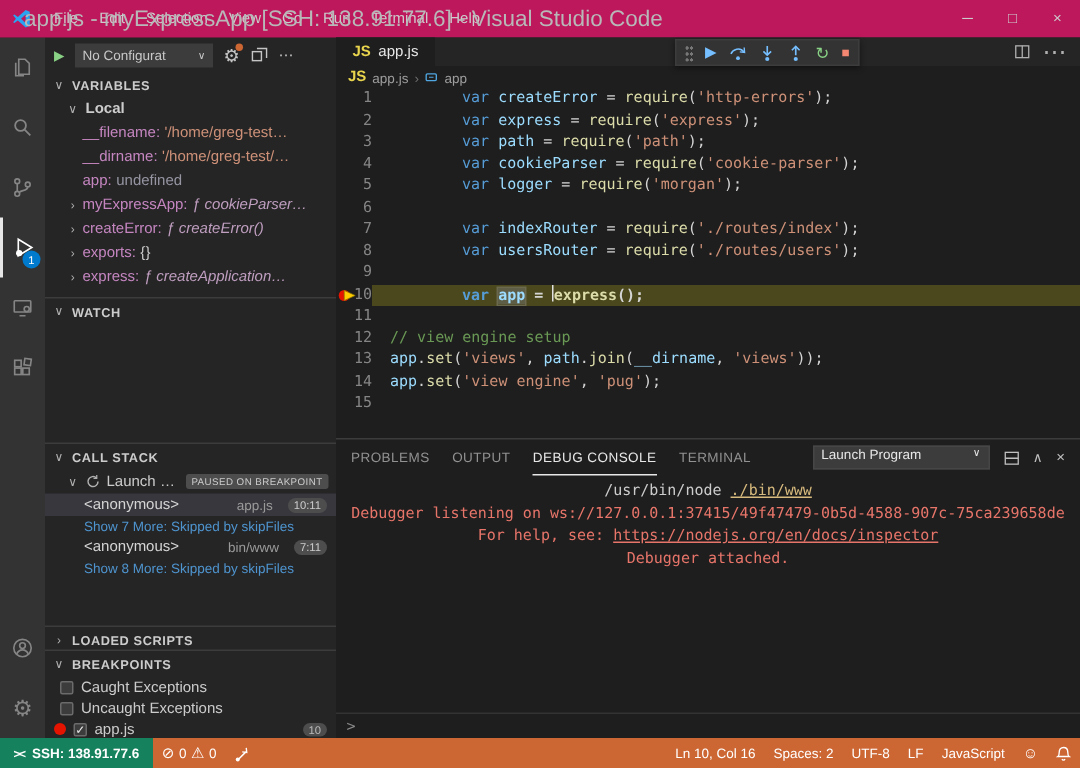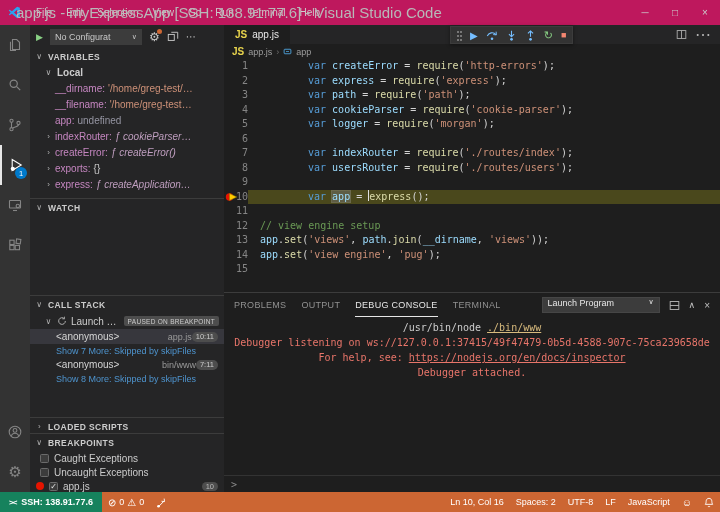--- a/index.html
+++ b/index.html
@@ -44,21 +44,21 @@
   .var-row { height:16px; display:flex; align-items:center; padding-left:26px; white-space:nowrap; }
   .var-row .twisty { margin-left:-12px; margin-right:2px; }
   .var-key { color:#c586c0; }
   .var-val { margin-left:3px; }
   .vt-str { color:#ce9178; } .vt-fn { color:#bf9ebf; font-style:italic; }
   .vt-ud { color:#9595a2; } .vt-p { color:#cccccc; }
 
   .cs-session { height:16px; display:flex; align-items:center; gap:4px; padding-left:14px; }
   .badge-paused { background:#4d4d4d; color:#cccccc; font-size:6.5px; padding:1.5px 4px; border-radius:2px;
     letter-spacing:.3px; margin-left:3px; white-space:nowrap; }
-  .cs-frame { height:15px; display:flex; align-items:center; padding:0 6px 0 26px; gap:0; }
+  .cs-frame { height:15px; display:flex; align-items:center; padding:0 6px 0 26px; gap:10px; }
   .cs-frame.selected { background:#37373d; }
   .cs-name { color:#d4d4d4; flex:1; white-space:nowrap; overflow:hidden; }
   .cs-file { color:#9a9a9a; font-size:9px; }
   .badge-pos { background:#4d4d4d; color:#cccccc; font-size:7.5px; padding:0 4px; border-radius:5px; line-height:10px; }
   .cs-link { height:13px; display:flex; align-items:center; padding-left:26px; color:#4e94ce; font-size:9px; white-space:nowrap; }
   .session-icon { color:#b0b0b0; }
 
   .bp-row { height:14px; display:flex; align-items:center; gap:5px; padding:0 6px 0 10px; }
   .bp-check { width:9px; height:9px; background:#3c3c3c; border:1px solid #6b6b6b; border-radius:1.5px;
     font-size:8px; line-height:7px; color:#e7e7e7; text-align:center; }
@@ -86,21 +86,21 @@
   .dt-stop { color:#f48771; font-size:9px; }
 
   .breadcrumbs { height:15px; display:flex; align-items:center; gap:4px; padding-left:8px; font-size:9px; color:#9d9d9d; flex:none; }
   .crumb-sep { color:#6d6d6d; }
 
   .code { flex:1; font-family:"DejaVu Sans Mono", monospace; font-size:10px; overflow:hidden; }
   .code-line { display:flex; height:14.5px; line-height:14.5px; }
   .ln { width:24px; flex:none; text-align:right; padding-right:0; color:#858585; position:relative; }
   .dbg-marker { position:absolute; left:1px; top:2px; }
   .line-content { flex:1; white-space:pre; padding-left:12px; color:#d4d4d4; }
-  .code-line.current .line-content { background:#4a481c; }
+  .code-line.current .line-content { background:#4a481c;font-weight:bold; }
   .tk-kw { color:#569cd6;margin-left:48px; } .tk-v { color:#9cdcfe; } .tk-fn { color:#dcdcaa; }
   .tk-s { color:#ce9178; } .tk-p { color:#d4d4d4; } .tk-cm { color:#6a9955; }
   .sel { background:rgba(120,120,120,.45); box-shadow:0 0 0 1px rgba(170,170,170,.35); }
   .cursor { display:inline-block; width:1px; height:11px; background:#e0e0e0; vertical-align:-1px; }
 
   
   .panel { height:200px; flex:none; border-top:1px solid #3c3c3c; display:flex; flex-direction:column; background:#1e1e1e; }
   .panel-tabs { height:24px; flex:none; display:flex; align-items:center; gap:15px; padding:0 10px; font-size:9px; }
   .panel-tab { color:#919191; letter-spacing:.3px; height:100%; display:flex; align-items:center; border-bottom:1px solid transparent; }
   .panel-tab.active { color:#e7e7e7; border-bottom:1px solid #e7e7e7; }
@@ -223,36 +223,36 @@
         <span class="twisty">∨</span>
         <span>VARIABLES</span>
       </div>
       <div class="scope-row">
         <span class="twisty">∨</span>
         <span>Local</span>
       </div>
       <div>
           <div class="var-row">
             <span class="twisty"></span>
+            <span class="var-key">__filename:</span>
+            <span class="var-val vt-str">'/home/greg-test…</span>
+          </div>
+          <div class="var-row">
+            <span class="twisty"></span>
             <span class="var-key">__dirname:</span>
             <span class="var-val vt-str">'/home/greg-test/…</span>
-          </div>
-          <div class="var-row">
-            <span class="twisty"></span>
-            <span class="var-key">__filename:</span>
-            <span class="var-val vt-str">'/home/greg-test…</span>
           </div>
           <div class="var-row">
             <span class="twisty"></span>
             <span class="var-key">app:</span>
             <span class="var-val vt-ud">undefined</span>
           </div>
           <div class="var-row">
             <span class="twisty">›</span>
-            <span class="var-key">indexRouter:</span>
+            <span class="var-key">myExpressApp:</span>
             <span class="var-val vt-fn">ƒ cookieParser…</span>
           </div>
           <div class="var-row">
             <span class="twisty">›</span>
             <span class="var-key">createError:</span>
             <span class="var-val vt-fn">ƒ createError()</span>
           </div>
           <div class="var-row">
             <span class="twisty">›</span>
             <span class="var-key">exports:</span>

